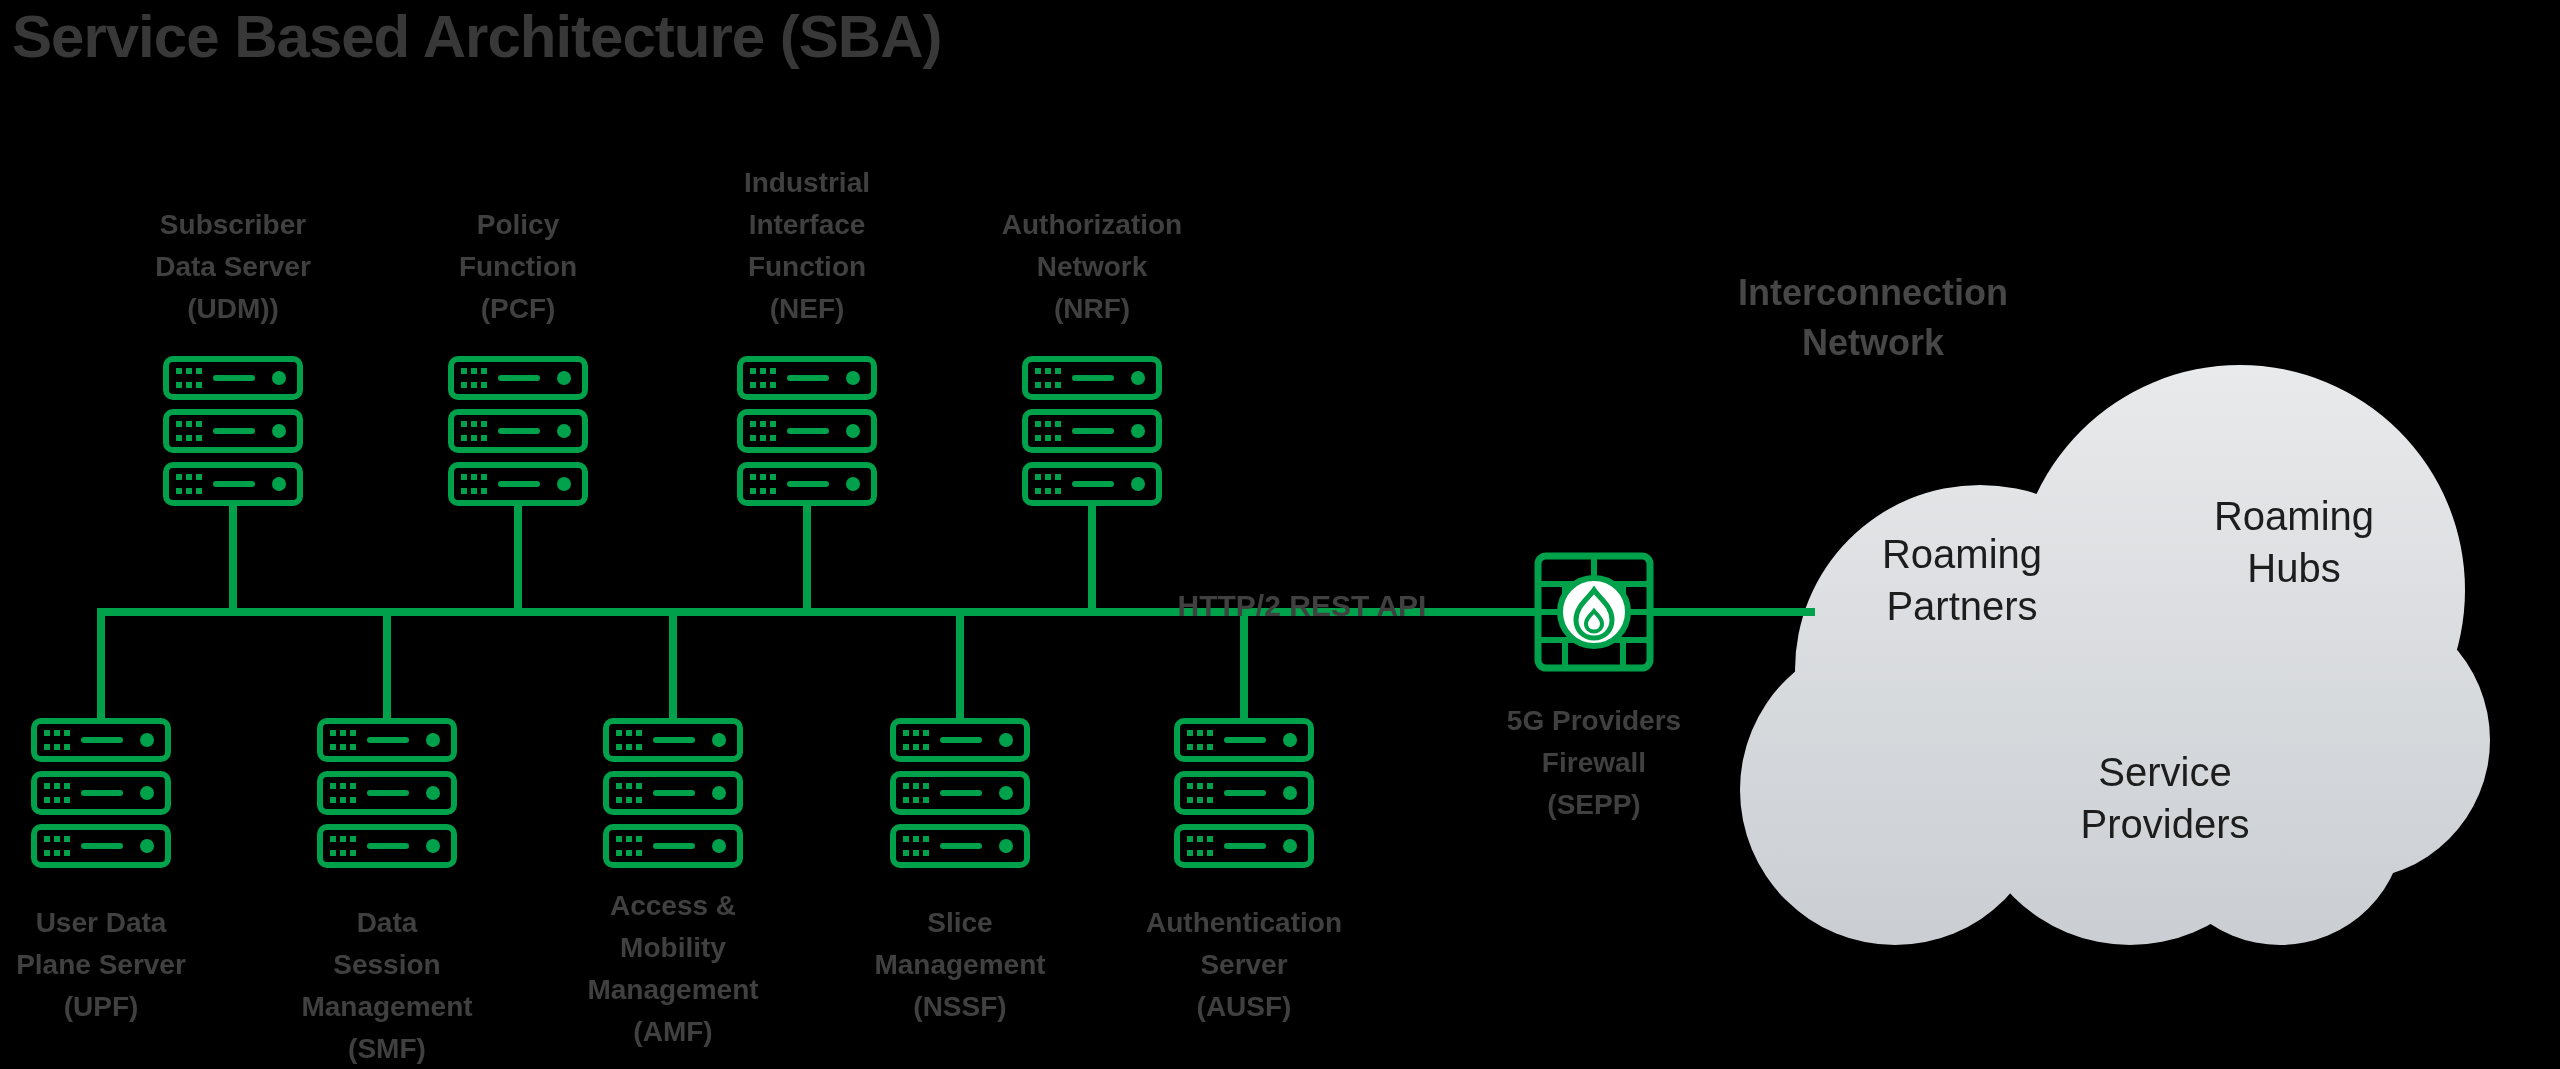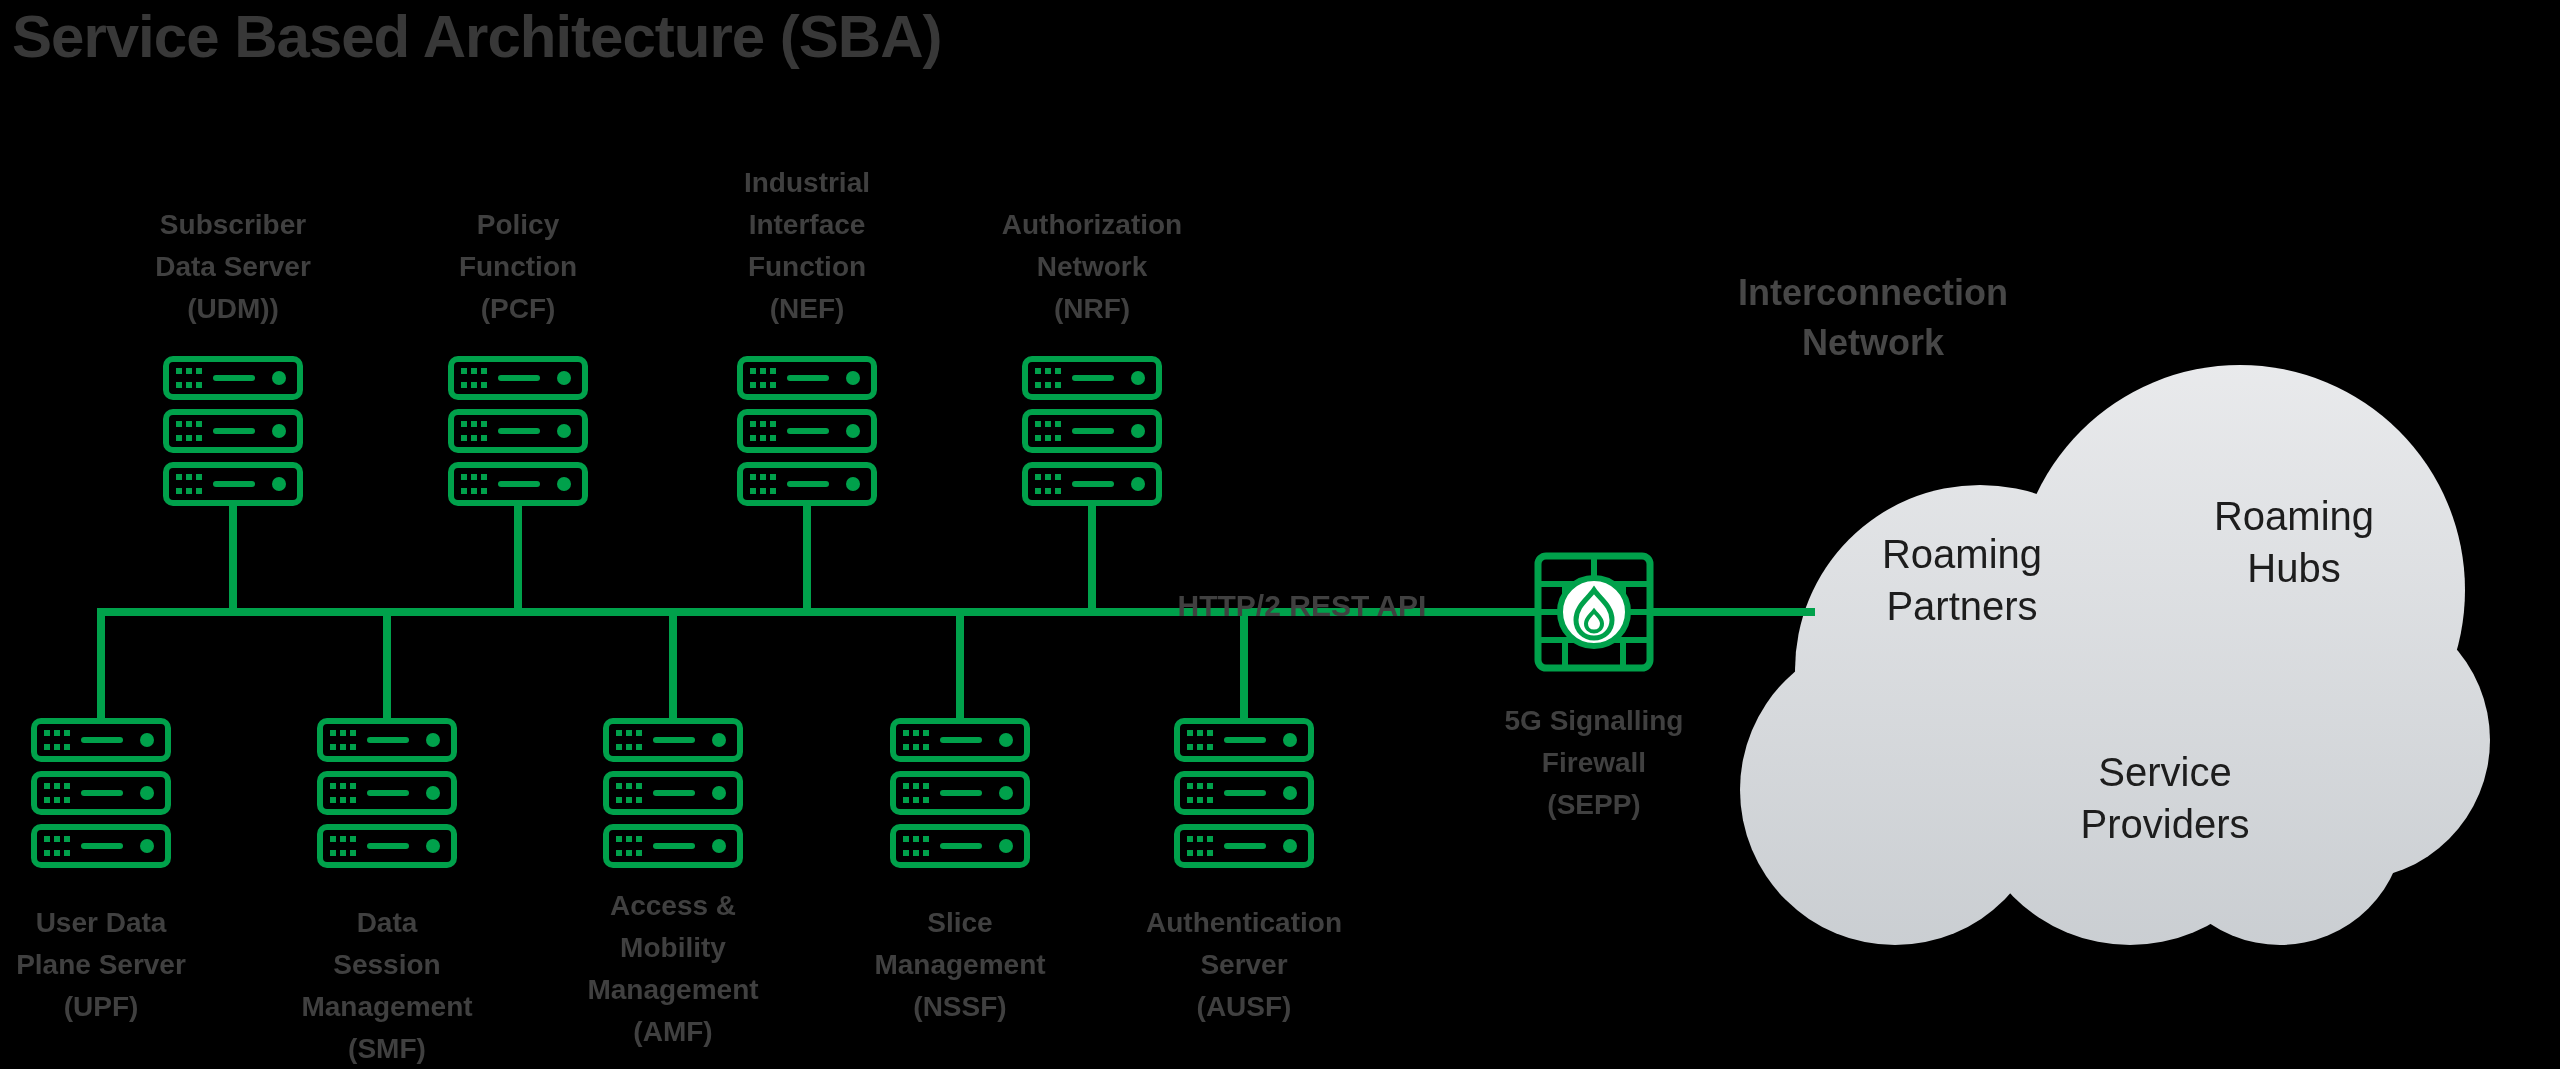--- a/index.html
+++ b/index.html
@@ -152,21 +152,21 @@
         <line x1="89" y1="32" x2="89" y2="60"></line>
         <line x1="60" y1="60" x2="60" y2="88"></line>
         <line x1="31" y1="88" x2="31" y2="116"></line>
         <line x1="89" y1="88" x2="89" y2="116"></line>
       </g>
       <circle cx="60" cy="60" r="34" fill="#ffffff" stroke="#00a14b" stroke-width="6"></circle>
       <path d="M60 38 C66 47 78 54 78 68 C78 78.5 70 86 60 86 C50 86 42 78.5 42 68 C42 54 54 47 60 38 Z" fill="none" stroke="#00a14b" stroke-width="5"></path>
       <path d="M60 59 C63.5 63.5 68 66.5 68 71.5 C68 76.5 64.4 79.5 60 79.5 C55.6 79.5 52 76.5 52 71.5 C52 66.5 56.5 63.5 60 59 Z" fill="none" stroke="#00a14b" stroke-width="4"></path>
     </svg>
   </div>
-  <div class="node-label" style="left:1444px;top:700px;width:300px;">5G Signalling
+  <div class="node-label" style="left:1444px;top:700px;width:300px;">5G Providers
 Firewall
 (SEPP)</div>
 
   <svg class="cloud" width="820" height="630" viewBox="0 0 820 630">
     <defs>
       <linearGradient id="cloudGrad" gradientUnits="userSpaceOnUse" x1="0" y1="0" x2="0" y2="630">
         <stop offset="0" stop-color="#eaebed"></stop>
         <stop offset="1" stop-color="#c9cdd1"></stop>
       </linearGradient>
     </defs>

